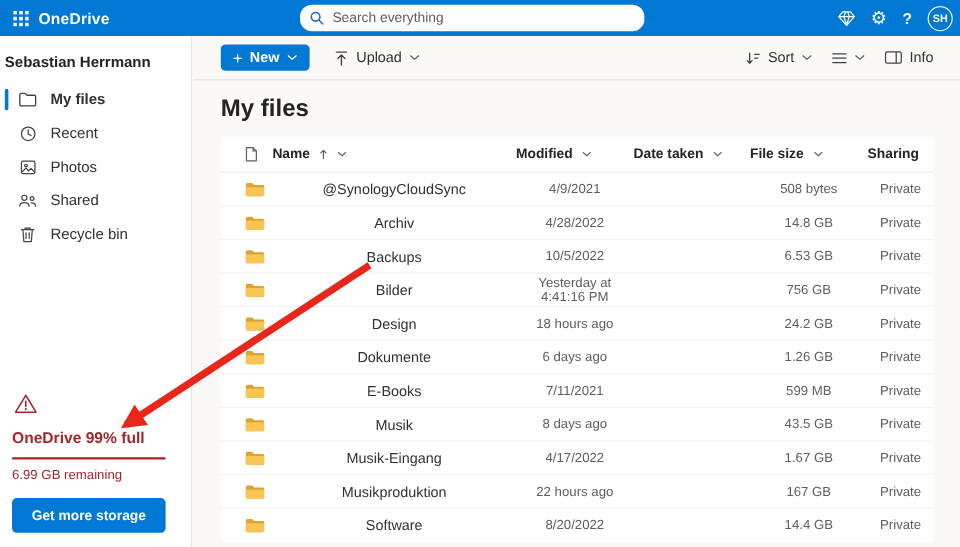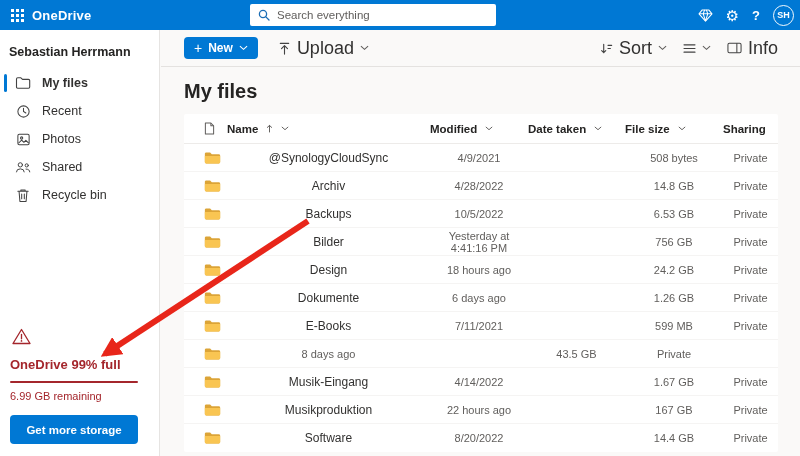--- a/index.html
+++ b/index.html
@@ -9,42 +9,42 @@
     background:#faf9f8; color:#323130; position:relative;
   }
   
   .app-header {
     position:absolute; top:0; left:0; width:800px; height:30px;
     background:#0078d4; display:flex; align-items:center; z-index:10;
   }
   .waffle { width:30px; height:30px; display:flex; align-items:center; justify-content:center; cursor:pointer; margin-left:2px; }
   .app-title { color:#fff; font-size:13px; font-weight:bold; letter-spacing:.2px; }
   .search-box {
-    position:absolute; left:250px; top:4px; width:246px; height:22px;
-    background:#fff; border-radius:2px; display:flex; align-items:center; padding:0 8px;
+    position:absolute; left:250px; top:4px; width:287px; height:22px;
+    background:#fff; border-radius:10px; display:flex; align-items:center; padding:0 8px;
   }
   .search-box input {
     border:none; outline:none; flex:1; font-size:11.5px; margin-left:7px;
     font-family:"Liberation Sans", sans-serif; color:#323130; background:transparent;
   }
   .search-box input::placeholder { color:#605e5c; }
   .header-right { position:absolute; right:6px; top:0; height:30px; display:flex; align-items:center; gap:13px; }
   .hdr-icon { color:#fff; display:flex; align-items:center; justify-content:center; cursor:pointer; }
   .gear-glyph { font-size:15px; line-height:1; }
   .help-glyph { font-size:13px; font-weight:bold; line-height:1; }
   .avatar {
     width:21px; height:21px; border-radius:50%; border:1px solid rgba(255,255,255,.95);
     color:#fff; font-size:9px; font-weight:bold; display:flex; align-items:center; justify-content:center; cursor:pointer;
   }
   
   .sidebar {
     position:absolute; top:30px; left:0; bottom:0; width:160px;
     background:#fff; border-right:1px solid #e6e4e2; z-index:5;
   }
-  .user-name { font-size:12.5px; font-weight:bold; color:#252423; padding:15px 0 10px 9px; }
+  .user-name { font-size:12.5px; font-weight:bold; color:#252423; padding:15px 0 10px 4px; }
   .nav-item {
     position:relative; display:flex; align-items:center; height:28px;
     padding-left:15px; font-size:12.5px; color:#323130; cursor:pointer; gap:11px;
   }
   .nav-item .sel-bar { display:none; }
   .nav-item.selected { font-weight:bold; }
   .nav-item.selected .sel-bar {
     display:block; position:absolute; left:4px; top:5px; width:3px; height:18px;
     background:#0078d4; border-radius:2px;
   }
@@ -65,21 +65,21 @@
   .toolbar {
     height:37px; display:flex; align-items:center; padding:0 22px 0 23px;
     border-bottom:1px solid #e4e2e0;
   }
   .new-btn {
     height:22px; background:#0078d4; border:none; border-radius:4px; color:#fff;
     font-size:12px; font-weight:bold; display:flex; align-items:center; gap:6px;
     padding:0 10px; cursor:pointer; font-family:"Liberation Sans", sans-serif;
   }
   .new-btn .plus { font-size:14px; font-weight:normal; line-height:1; }
-  .tb-item { display:flex; align-items:center; gap:6px; font-size:18px; color:#323130; cursor:pointer; }
+  .tb-item { display:flex; align-items:center; gap:6px; font-size:12px; color:#323130; cursor:pointer; }
   .upload { margin-left:20px; }
   .tb-right { margin-left:auto; display:flex; align-items:center; gap:16px; }
   .chev { color:#605e5c; display:flex; }
   .page-title { font-size:20px; font-weight:bold; color:#252423; margin:13px 0 11px 23px; }
   
   .file-table { margin-left:23px; width:594px; background:#fff; border-radius:2px; }
   .t-row {
     display:grid; grid-template-columns:23px 203px 98px 97px 98px 1fr;
     align-items:center; padding-left:20px; height:28px;
   }
@@ -424,35 +424,36 @@
     <span class="cell-dim">Private</span>
   </div>
 
   <div class="t-row">
     <span class="folder-cell">
       <svg width="17" height="14" viewBox="0 0 20 16">
         <path d="M1 3.2 C1 2.3 1.7 1.6 2.6 1.6 h4.6 l2 2 h8.2 c0.9 0 1.6 0.7 1.6 1.6 v7.6 c0 0.9 -0.7 1.6 -1.6 1.6 H2.6 C1.7 14.4 1 13.7 1 12.8 z" fill="#dca437"></path>
         <path d="M1 5.7 h18 v7.1 c0 0.9 -0.7 1.6 -1.6 1.6 H2.6 C1.7 14.4 1 13.7 1 12.8 z" fill="#f9c552"></path>
       </svg>
     </span>
+    <span class="cell-name">Musik</span>
     <span class="cell-dim">8 days ago</span>
     <span class="cell-dim"></span>
     <span class="cell-dim">43.5 GB</span>
     <span class="cell-dim">Private</span>
   </div>
 
   <div class="t-row">
     <span class="folder-cell">
       <svg width="17" height="14" viewBox="0 0 20 16">
         <path d="M1 3.2 C1 2.3 1.7 1.6 2.6 1.6 h4.6 l2 2 h8.2 c0.9 0 1.6 0.7 1.6 1.6 v7.6 c0 0.9 -0.7 1.6 -1.6 1.6 H2.6 C1.7 14.4 1 13.7 1 12.8 z" fill="#dca437"></path>
         <path d="M1 5.7 h18 v7.1 c0 0.9 -0.7 1.6 -1.6 1.6 H2.6 C1.7 14.4 1 13.7 1 12.8 z" fill="#f9c552"></path>
       </svg>
     </span>
     <span class="cell-name">Musik-Eingang</span>
-    <span class="cell-dim">4/14/2022</span>
+    <span class="cell-dim">4/17/2022</span>
     <span class="cell-dim"></span>
     <span class="cell-dim">1.67 GB</span>
     <span class="cell-dim">Private</span>
   </div>
 
   <div class="t-row">
     <span class="folder-cell">
       <svg width="17" height="14" viewBox="0 0 20 16">
         <path d="M1 3.2 C1 2.3 1.7 1.6 2.6 1.6 h4.6 l2 2 h8.2 c0.9 0 1.6 0.7 1.6 1.6 v7.6 c0 0.9 -0.7 1.6 -1.6 1.6 H2.6 C1.7 14.4 1 13.7 1 12.8 z" fill="#dca437"></path>
         <path d="M1 5.7 h18 v7.1 c0 0.9 -0.7 1.6 -1.6 1.6 H2.6 C1.7 14.4 1 13.7 1 12.8 z" fill="#f9c552"></path>

